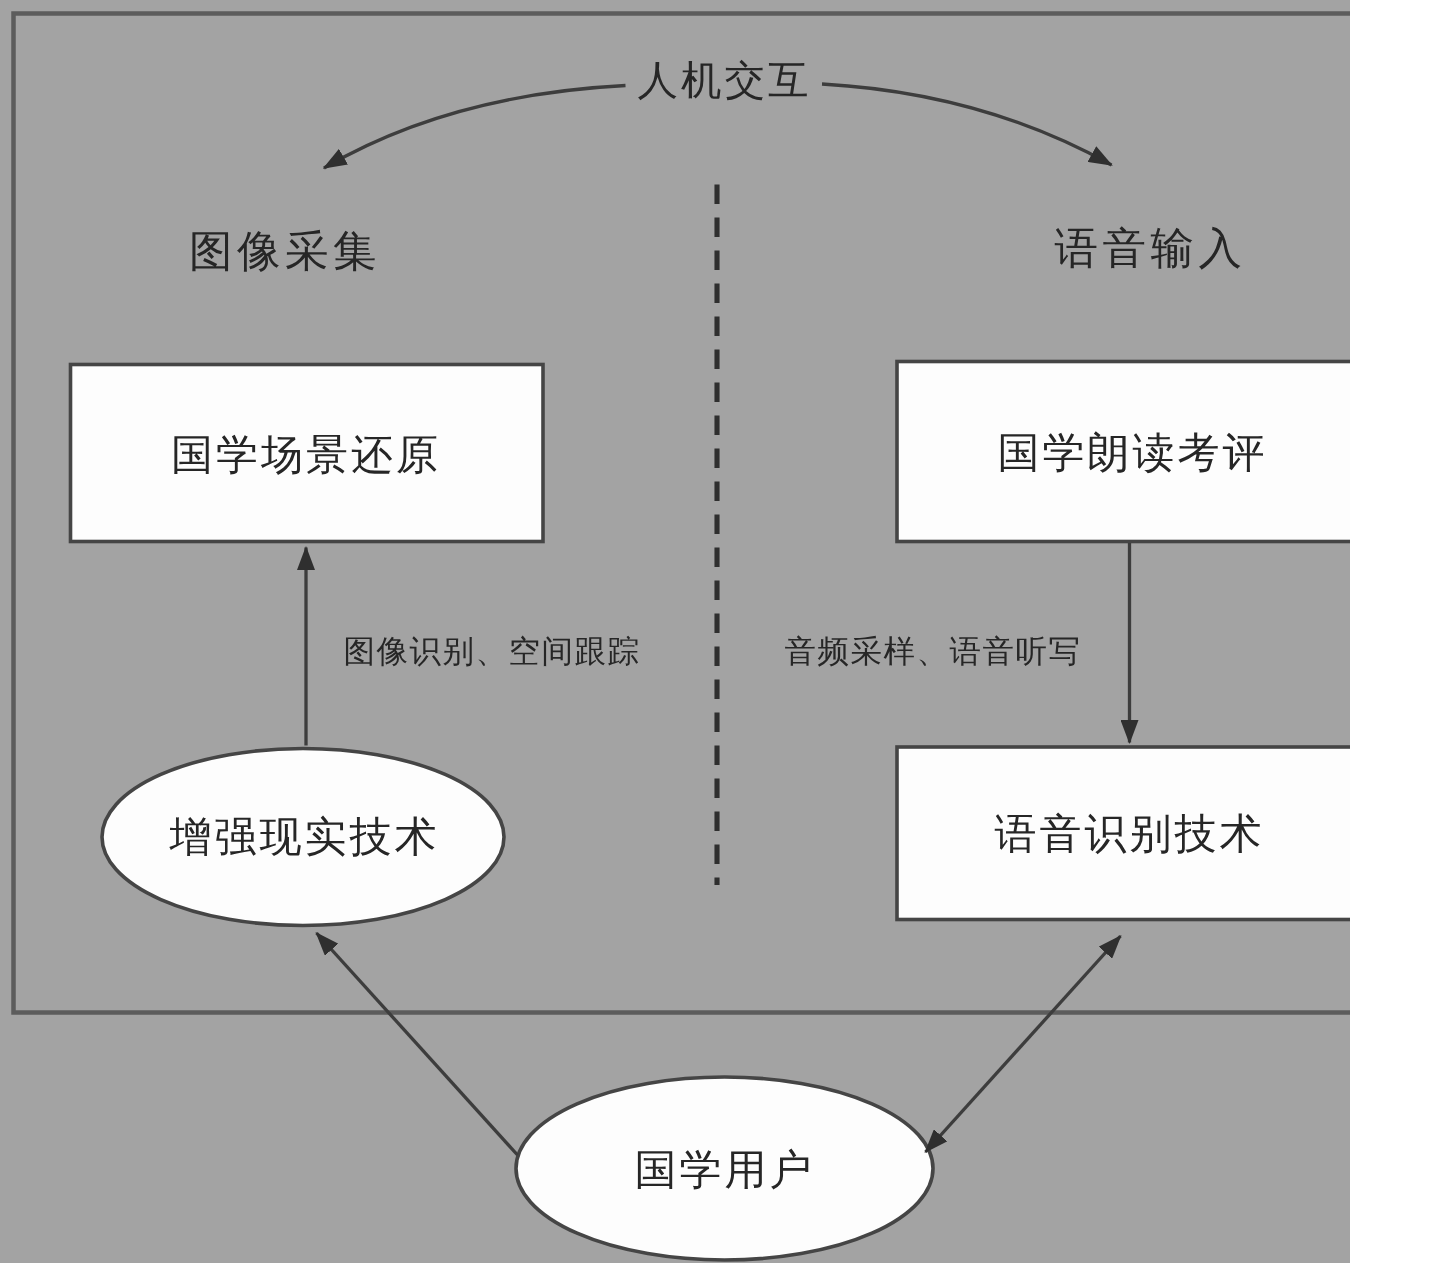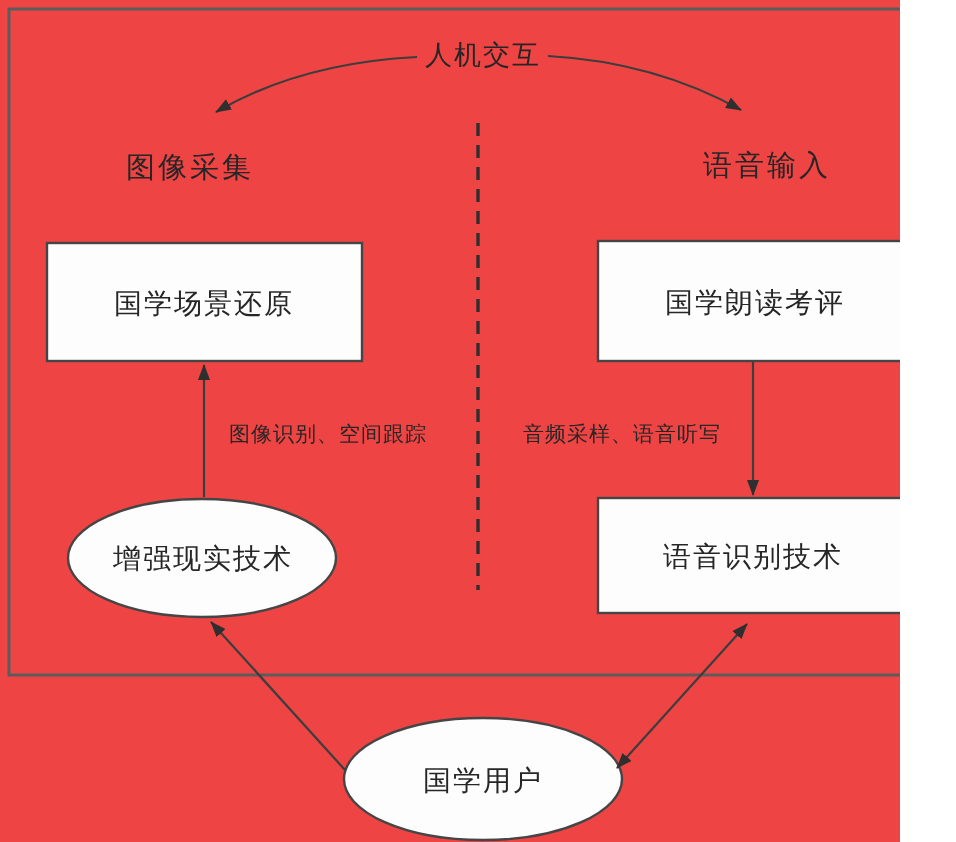--- a/index.html
+++ b/index.html
@@ -4,21 +4,21 @@
 <style>
   html, body {
     margin: 0;
     padding: 0;
     background: #ffffff;
   }
   .stage {
     position: relative;
     width: 900px;
     height: 842px;
-    background: #ef4444;
+    background: #a3a3a3;
     overflow: hidden;
   }
   svg { display: block; }
   text {
     font-family: "DejaVu Sans", "Liberation Sans", sans-serif;
     fill: #262626;
   }
   .t-title   { font-size: 27px; letter-spacing: 2px; }
   .t-section { font-size: 29px; letter-spacing: 3px; }
   .t-box     { font-size: 28px; letter-spacing: 2px; }

